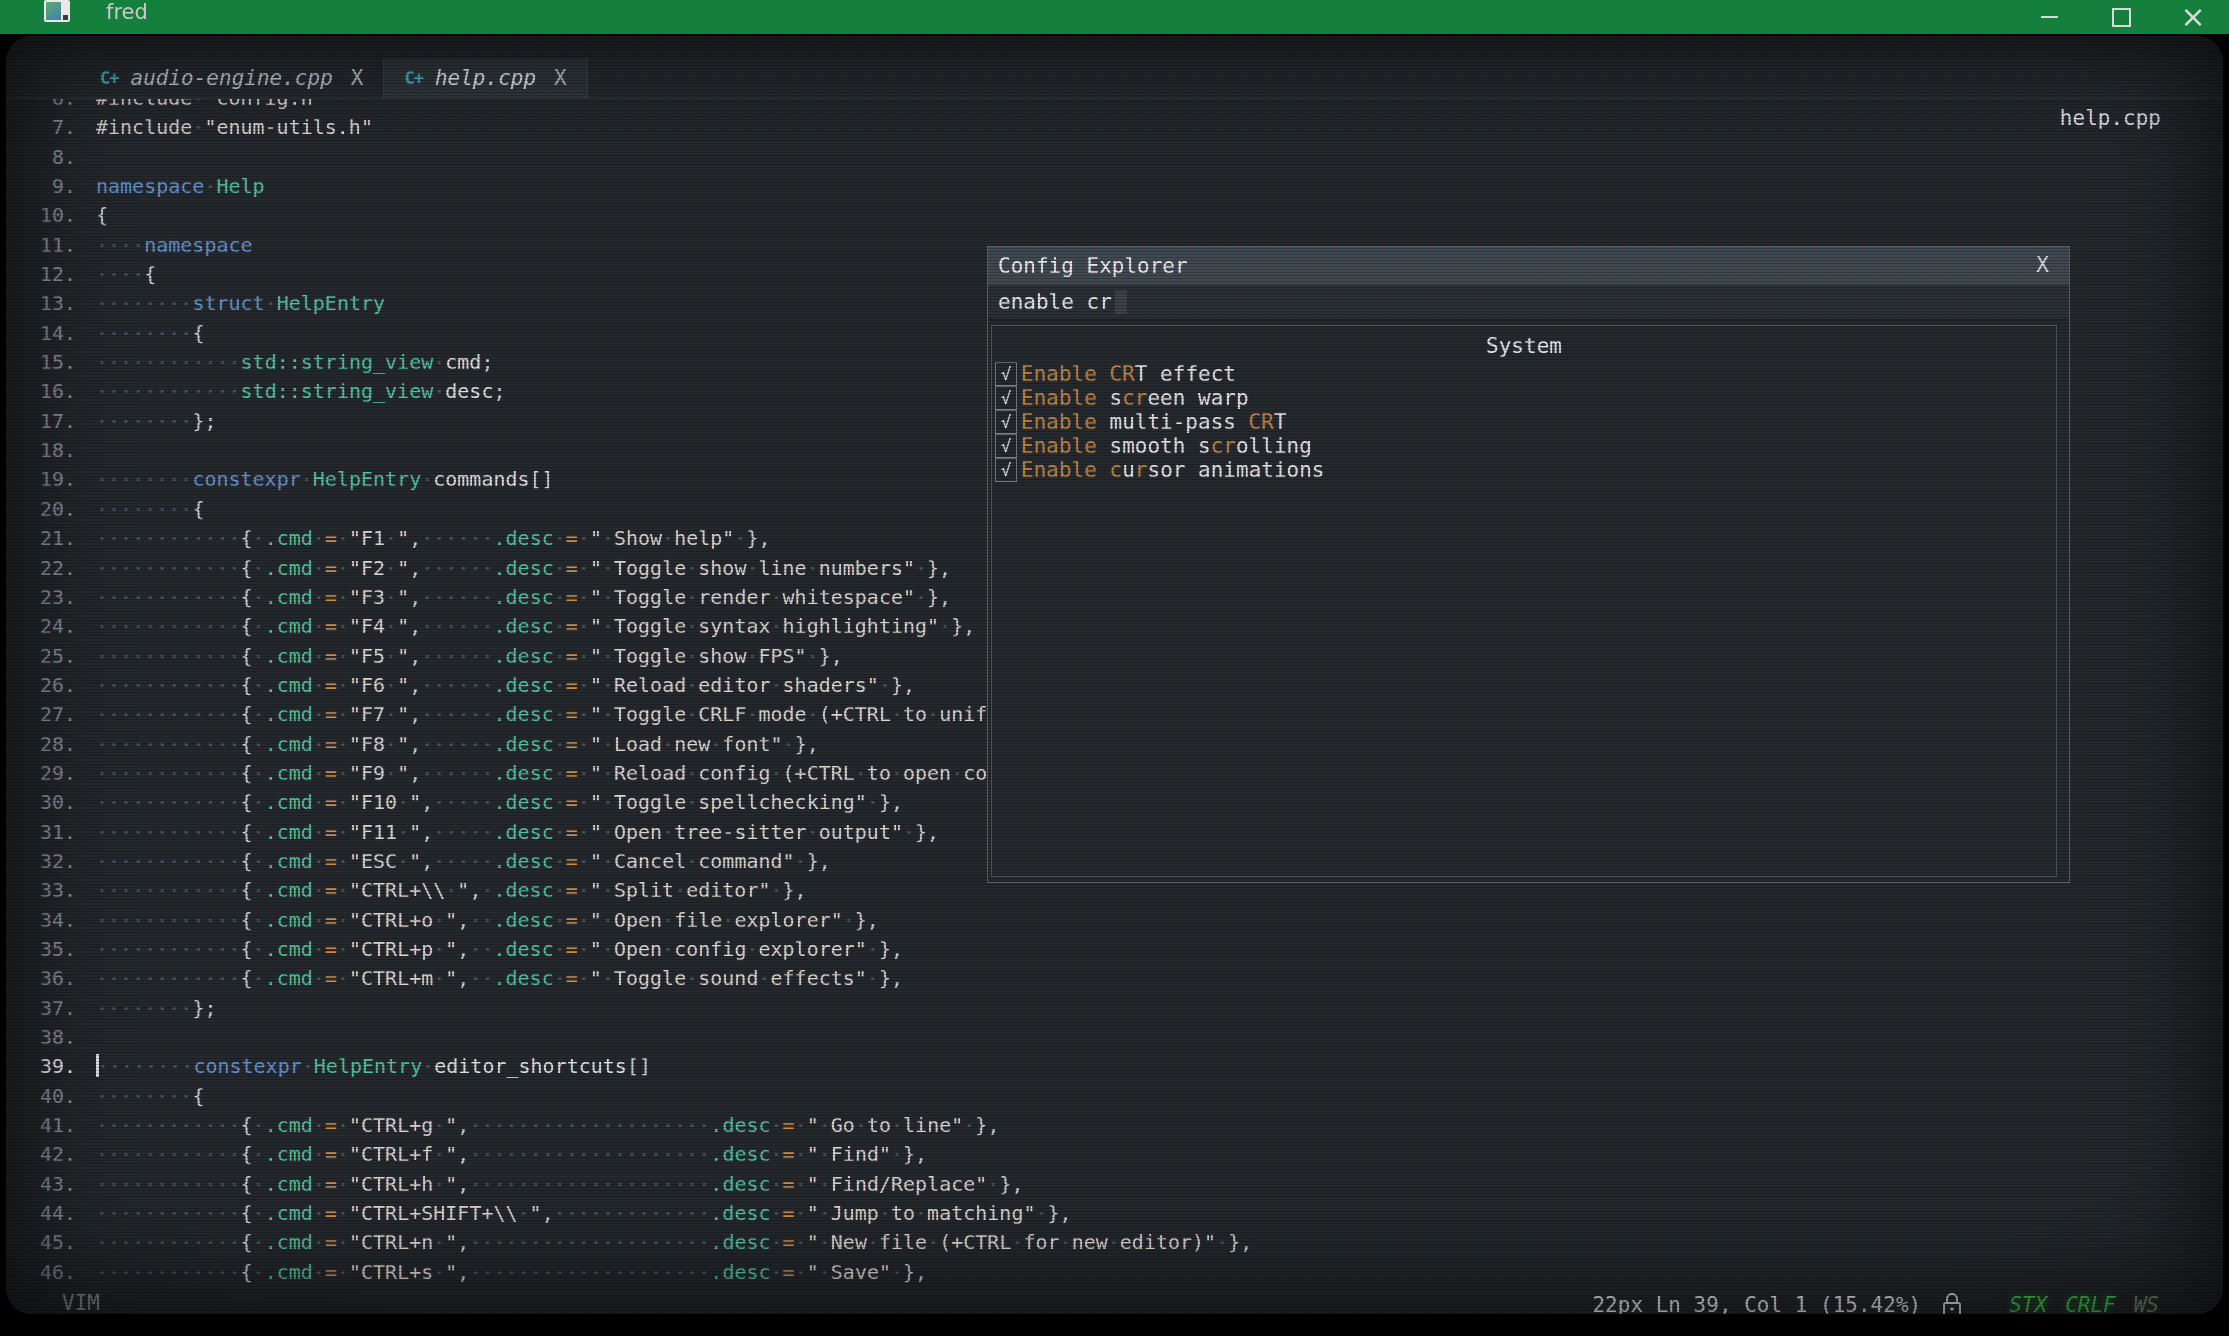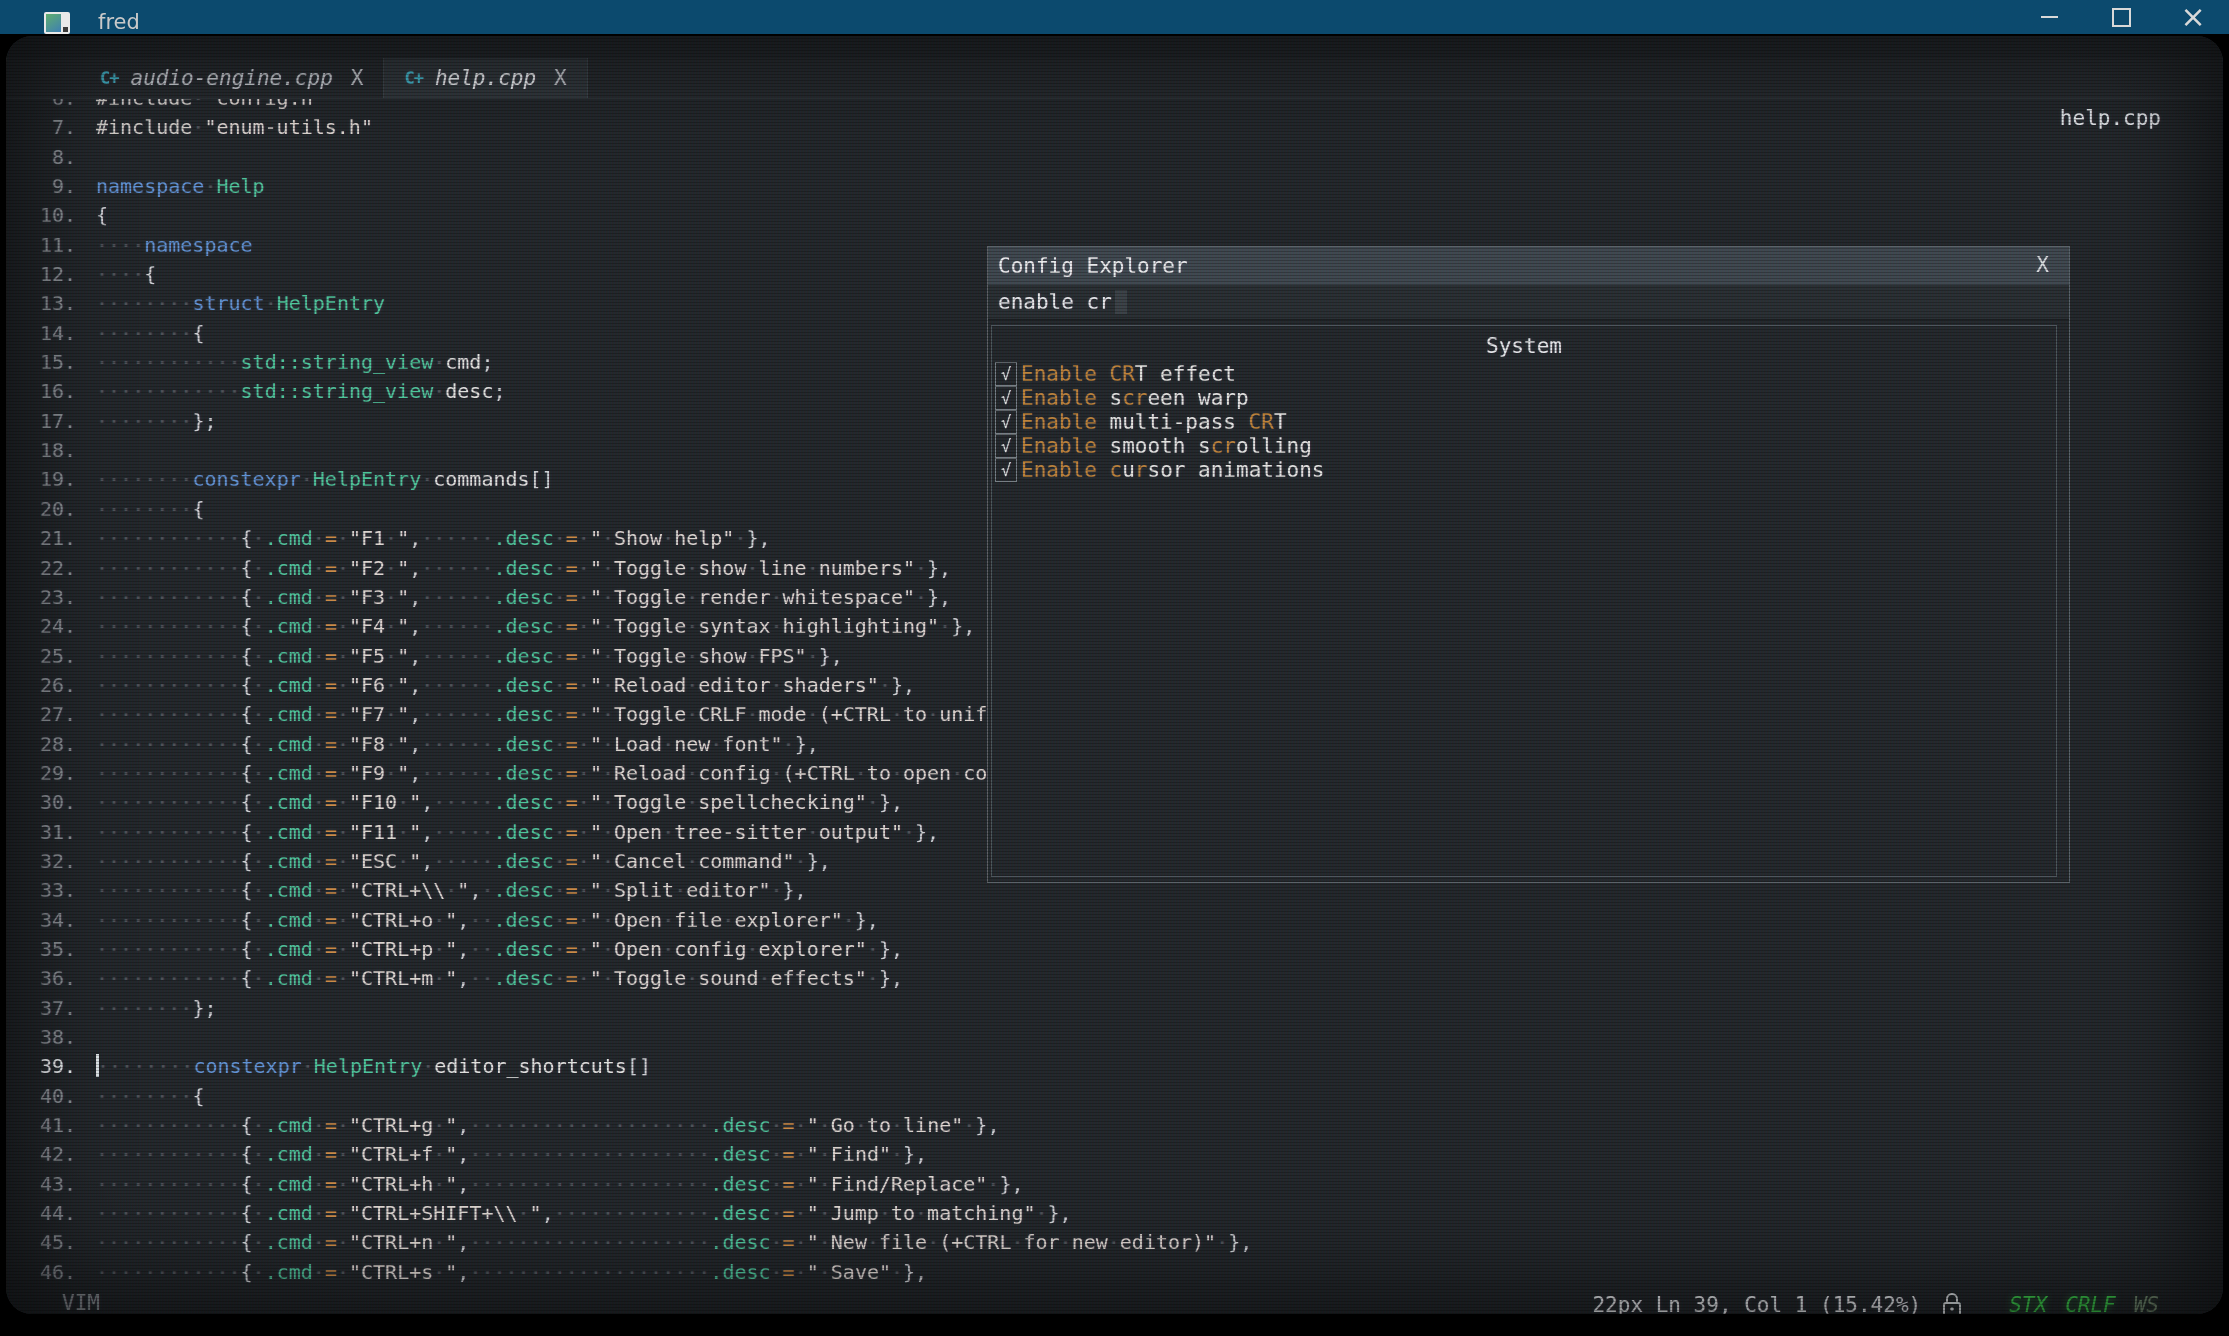--- a/index.html
+++ b/index.html
@@ -1,21 +1,21 @@
 <!DOCTYPE html>
 <html><head>
 <meta charset="utf-8">
 <style>
   html,body{margin:0;padding:0;}
   body{width:2229px;height:1336px;position:relative;background:#000;overflow:hidden;
        font-family:"DejaVu Sans Mono", monospace;}
 
   
-  .titlebar{position:absolute;left:0;top:0;width:100%;height:34px;background:#0c4a6e;
-            display:flex;align-items:flex-end;z-index:60;}
+  .titlebar{position:absolute;left:0;top:0;width:100%;height:34px;background:#15803d;
+            display:flex;align-items:flex-start;z-index:60;gap:8px;}
   .appicon{width:26px;height:22px;margin-left:44px;background:#e9e9e9;border-radius:2px;
            position:relative;overflow:hidden;}
   .appicon .grad{position:absolute;left:2px;top:2px;width:15px;height:18px;
                  background:linear-gradient(145deg,#5fae6e,#3e7fb4);}
   .appicon .notch{position:absolute;right:2px;bottom:2px;width:5px;height:5px;background:#3a3a3a;}
   .wtitle{margin-left:28px;color:#c9c9c9;font-size:21px;font-family:"DejaVu Sans",sans-serif;}
   .wcontrols{position:absolute;right:0;top:0;height:34px;display:flex;}
   .wbtn{width:72px;height:34px;display:flex;align-items:center;justify-content:center;color:#d9d9d9;}
   .wbtn .minbar{width:17px;height:2px;background:#d9d9d9;}
   .wbtn .maxbox{width:15px;height:15px;border:2px solid #d9d9d9;}

